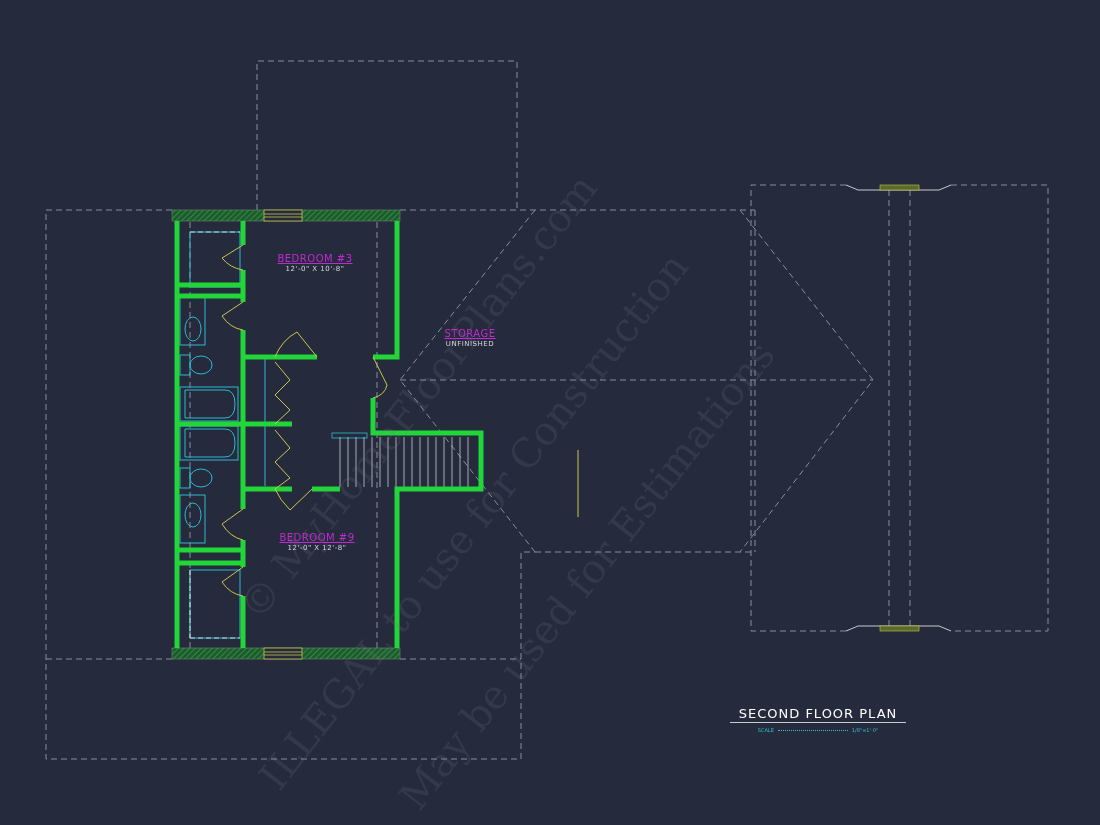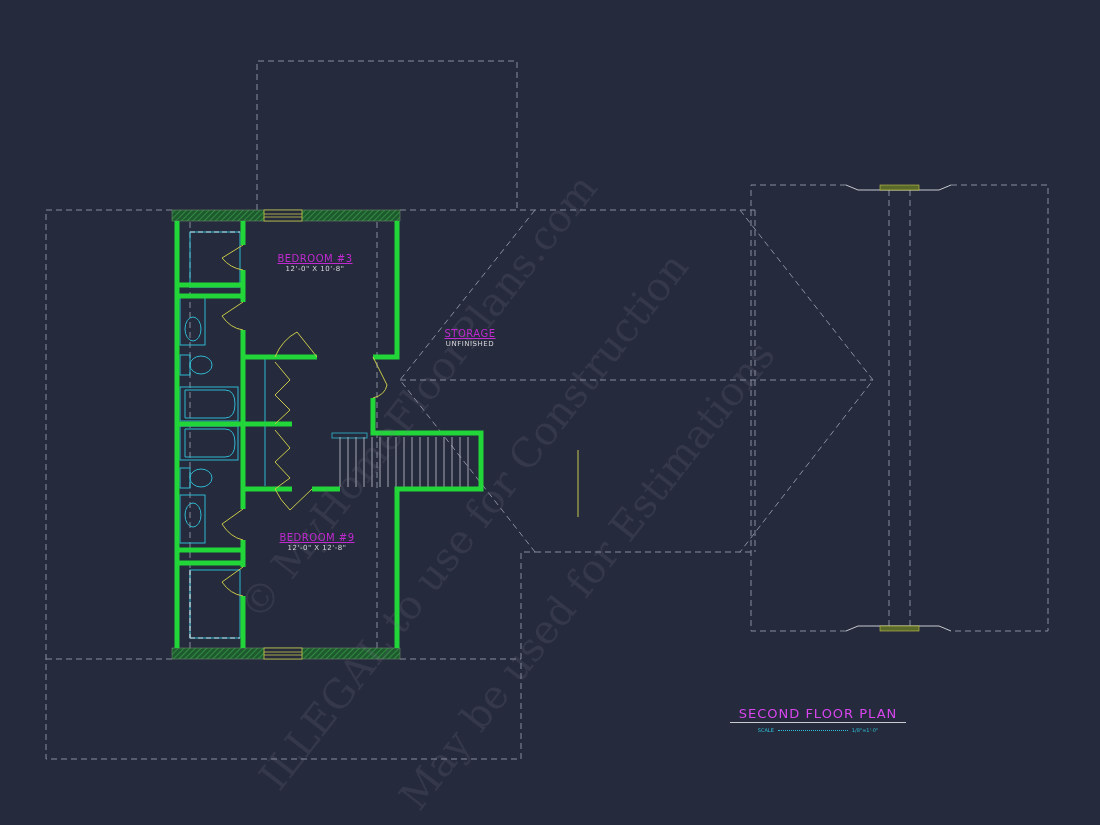--- a/index.html
+++ b/index.html
@@ -2,21 +2,21 @@
 <html><head>
 <meta charset="utf-8">
 <style>
   html, body { margin: 0; padding: 0; background: #252a3c; }
   body { width: 1100px; height: 825px; overflow: hidden; position: relative; font-family: "DejaVu Sans", sans-serif; }
   #canvas { position: absolute; left: 0; top: 0; width: 1100px; height: 825px; }
   .room-label { position: absolute; text-align: center; font-family: "DejaVu Sans", sans-serif; letter-spacing: 0.5px; }
   .room-name { color: #c02ad0; font-size: 10px; text-decoration: underline; display: block; line-height: 12px; }
   .room-dim { color: #d8d8de; font-size: 7px; display: block; line-height: 9px; }
   .title-block { position: absolute; left: 730px; top: 706px; width: 176px; text-align: center; }
-  .title-text { color: #d946ef; font-size: 13px; letter-spacing: 1px; display: block; border-bottom: 1px solid #c8cad0; padding-bottom: 1px; font-family: "DejaVu Sans", sans-serif; }
+  .title-text { color: #ffffff; font-size: 13px; letter-spacing: 1px; display: block; border-bottom: 1px solid #c8cad0; padding-bottom: 1px; font-family: "DejaVu Sans", sans-serif; }
   .scale-row { color: #2fc0d8; font-size: 5px; display: flex; justify-content: center; gap: 4px; margin-top: 4px; }
   .scale-dots { border-bottom: 1px dotted #2fc0d8; width: 70px; height: 3px; }
   .watermark { position: absolute; color: rgba(120,124,140,0.18); font-family: "DejaVu Serif", serif; white-space: nowrap; transform-origin: left top; }
 </style>
 </head>
 <body>
 
 <svg id="canvas" width="1100" height="825" viewBox="0 0 1100 825" xmlns="http://www.w3.org/2000/svg">
   <defs>
     <pattern id="hatch" patternUnits="userSpaceOnUse" width="4" height="4" patternTransform="rotate(45)">

